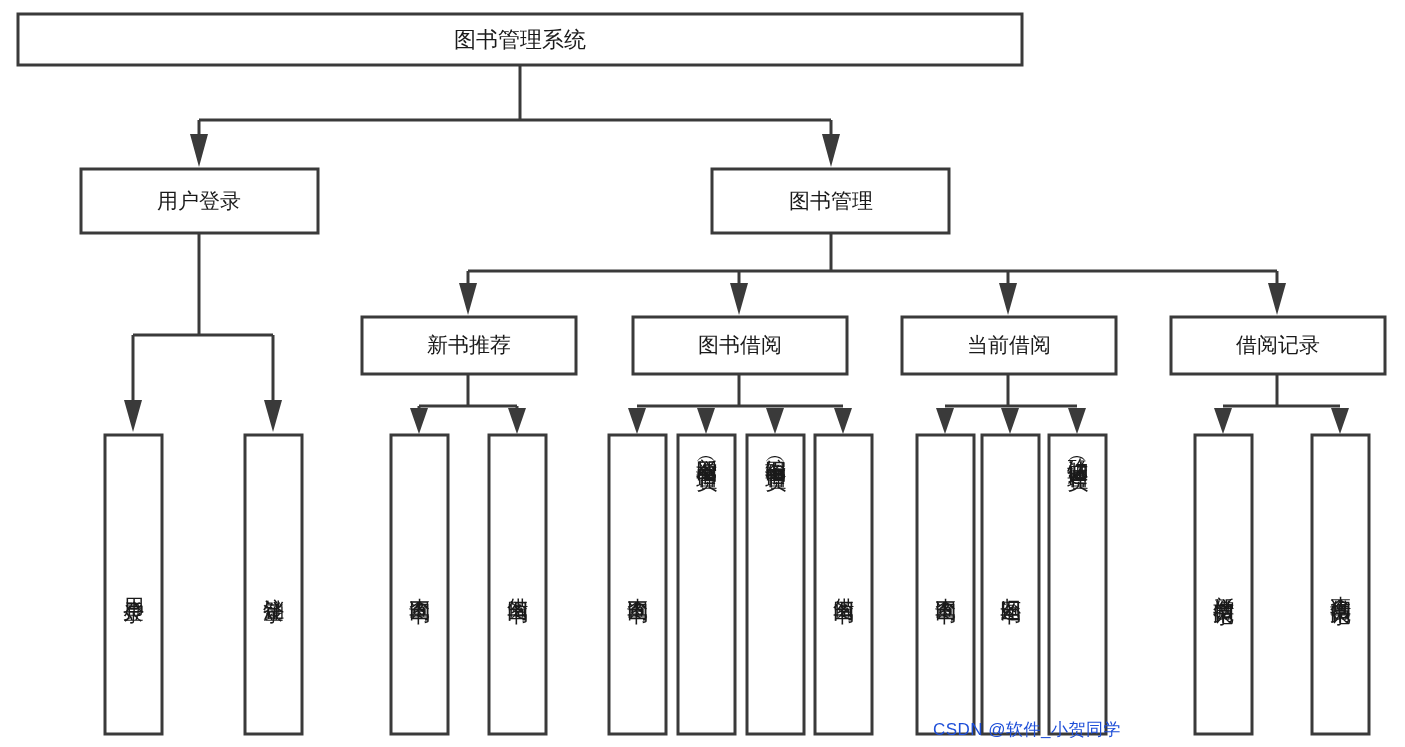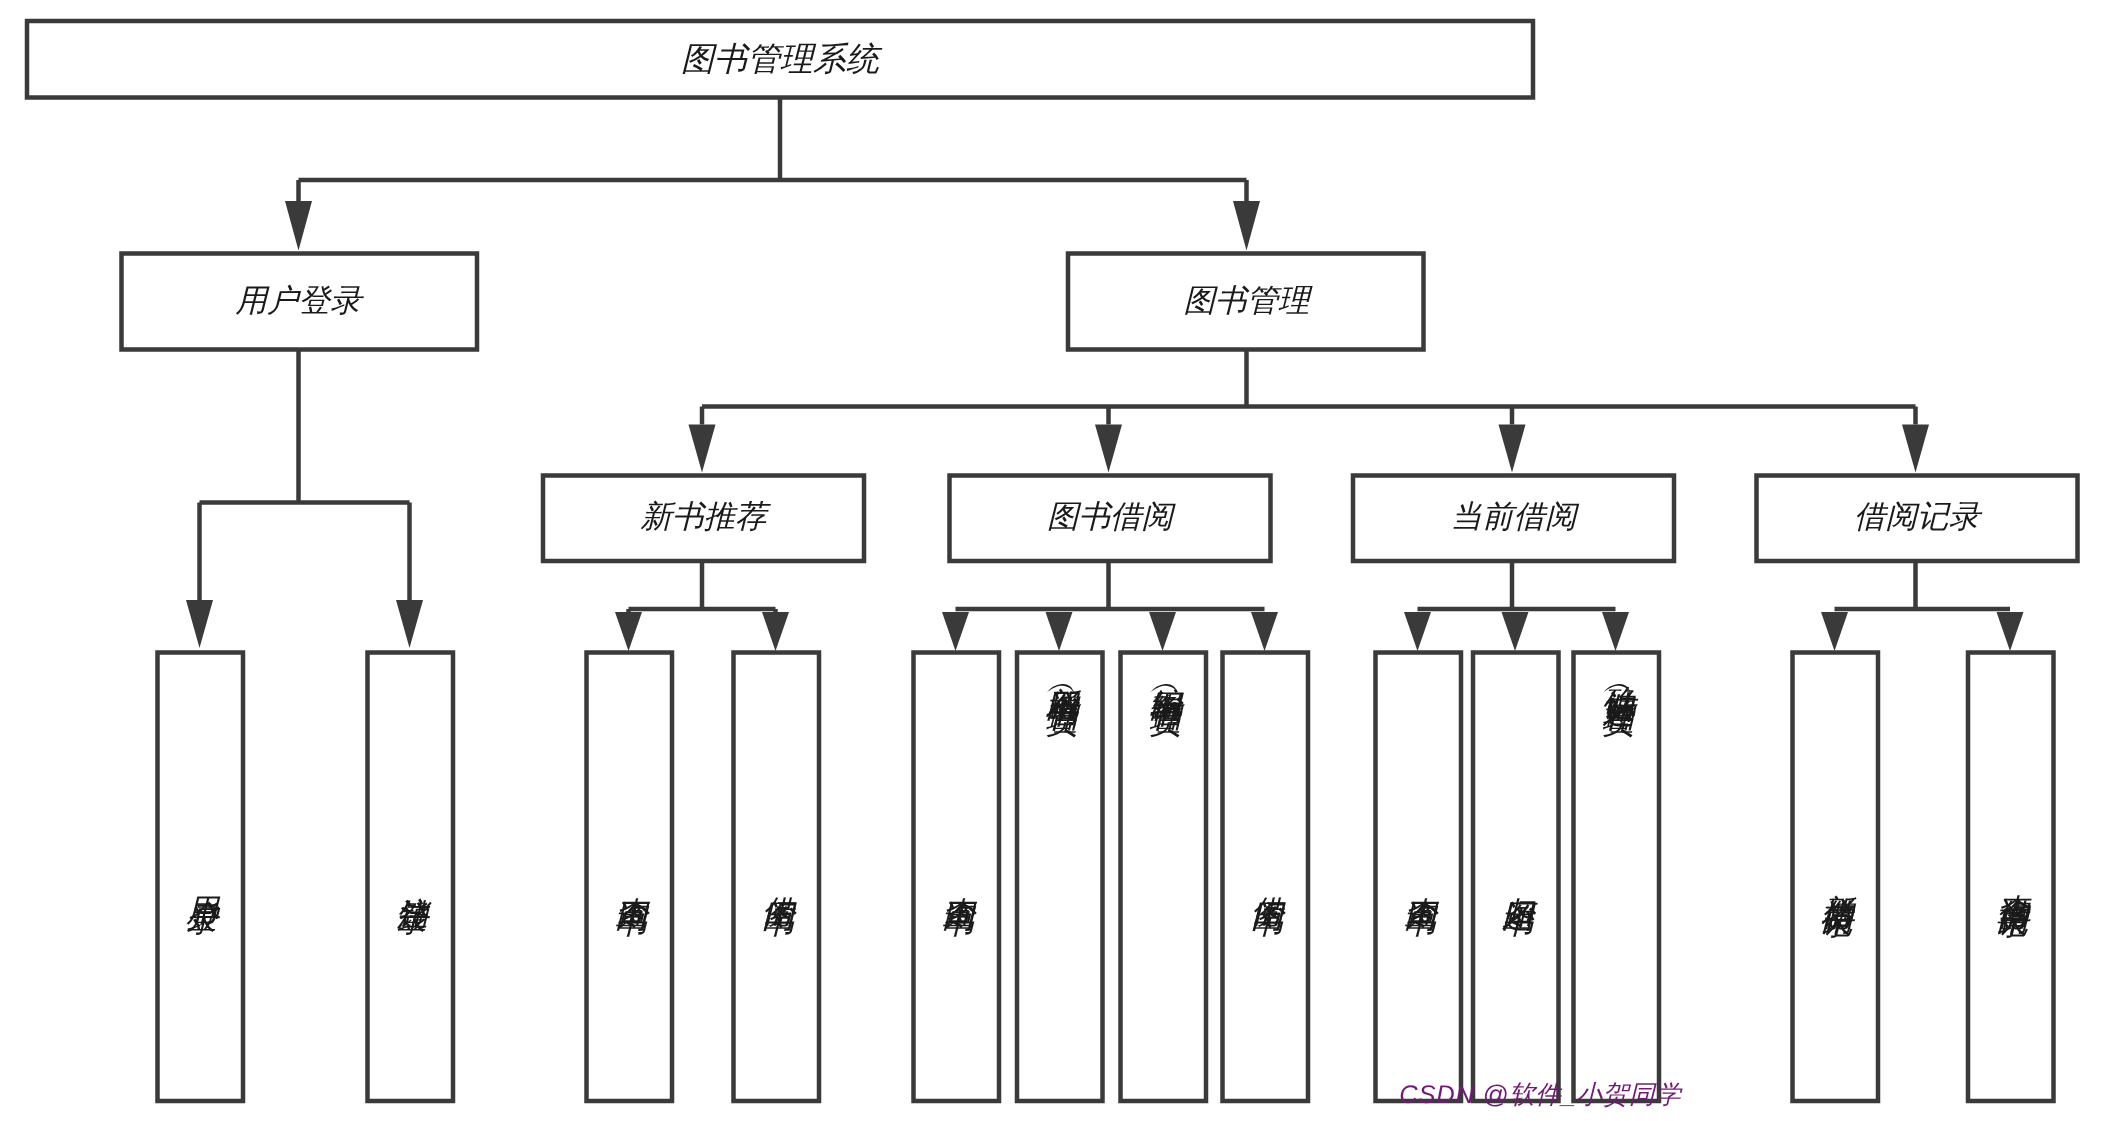--- a/index.html
+++ b/index.html
@@ -11,21 +11,20 @@
     width: 1405px;
     height: 747px;
     font-family: "Liberation Sans", "DejaVu Sans", sans-serif;
     overflow: hidden;
   }
   #diagram-root {
     position: relative;
     width: 1129px;
     height: 747px;
     background: #ffffff;
-    font-style: italic;
   }
   svg.diagram-canvas {
     position: absolute;
     left: 0;
     top: 0;
     width: 1405px;
     height: 747px;
     display: block;
   }
   .node-box {
@@ -74,21 +73,21 @@
     color: #1a1a1a;
     white-space: nowrap;
     text-align: center;
   }
   .watermark {
     position: absolute;
     right: 8px;
     bottom: 6px;
     font-family: "Liberation Sans", "DejaVu Sans", sans-serif;
     font-size: 17px;
-    color: #701a75;
+    color: #1d4ed8;
     letter-spacing: 0.5px;
     white-space: nowrap;
   }
 </style>
 </head>
 <body>
 
 <div id="diagram-root">
 
   <svg class="diagram-canvas" viewBox="0 0 1405 747">

